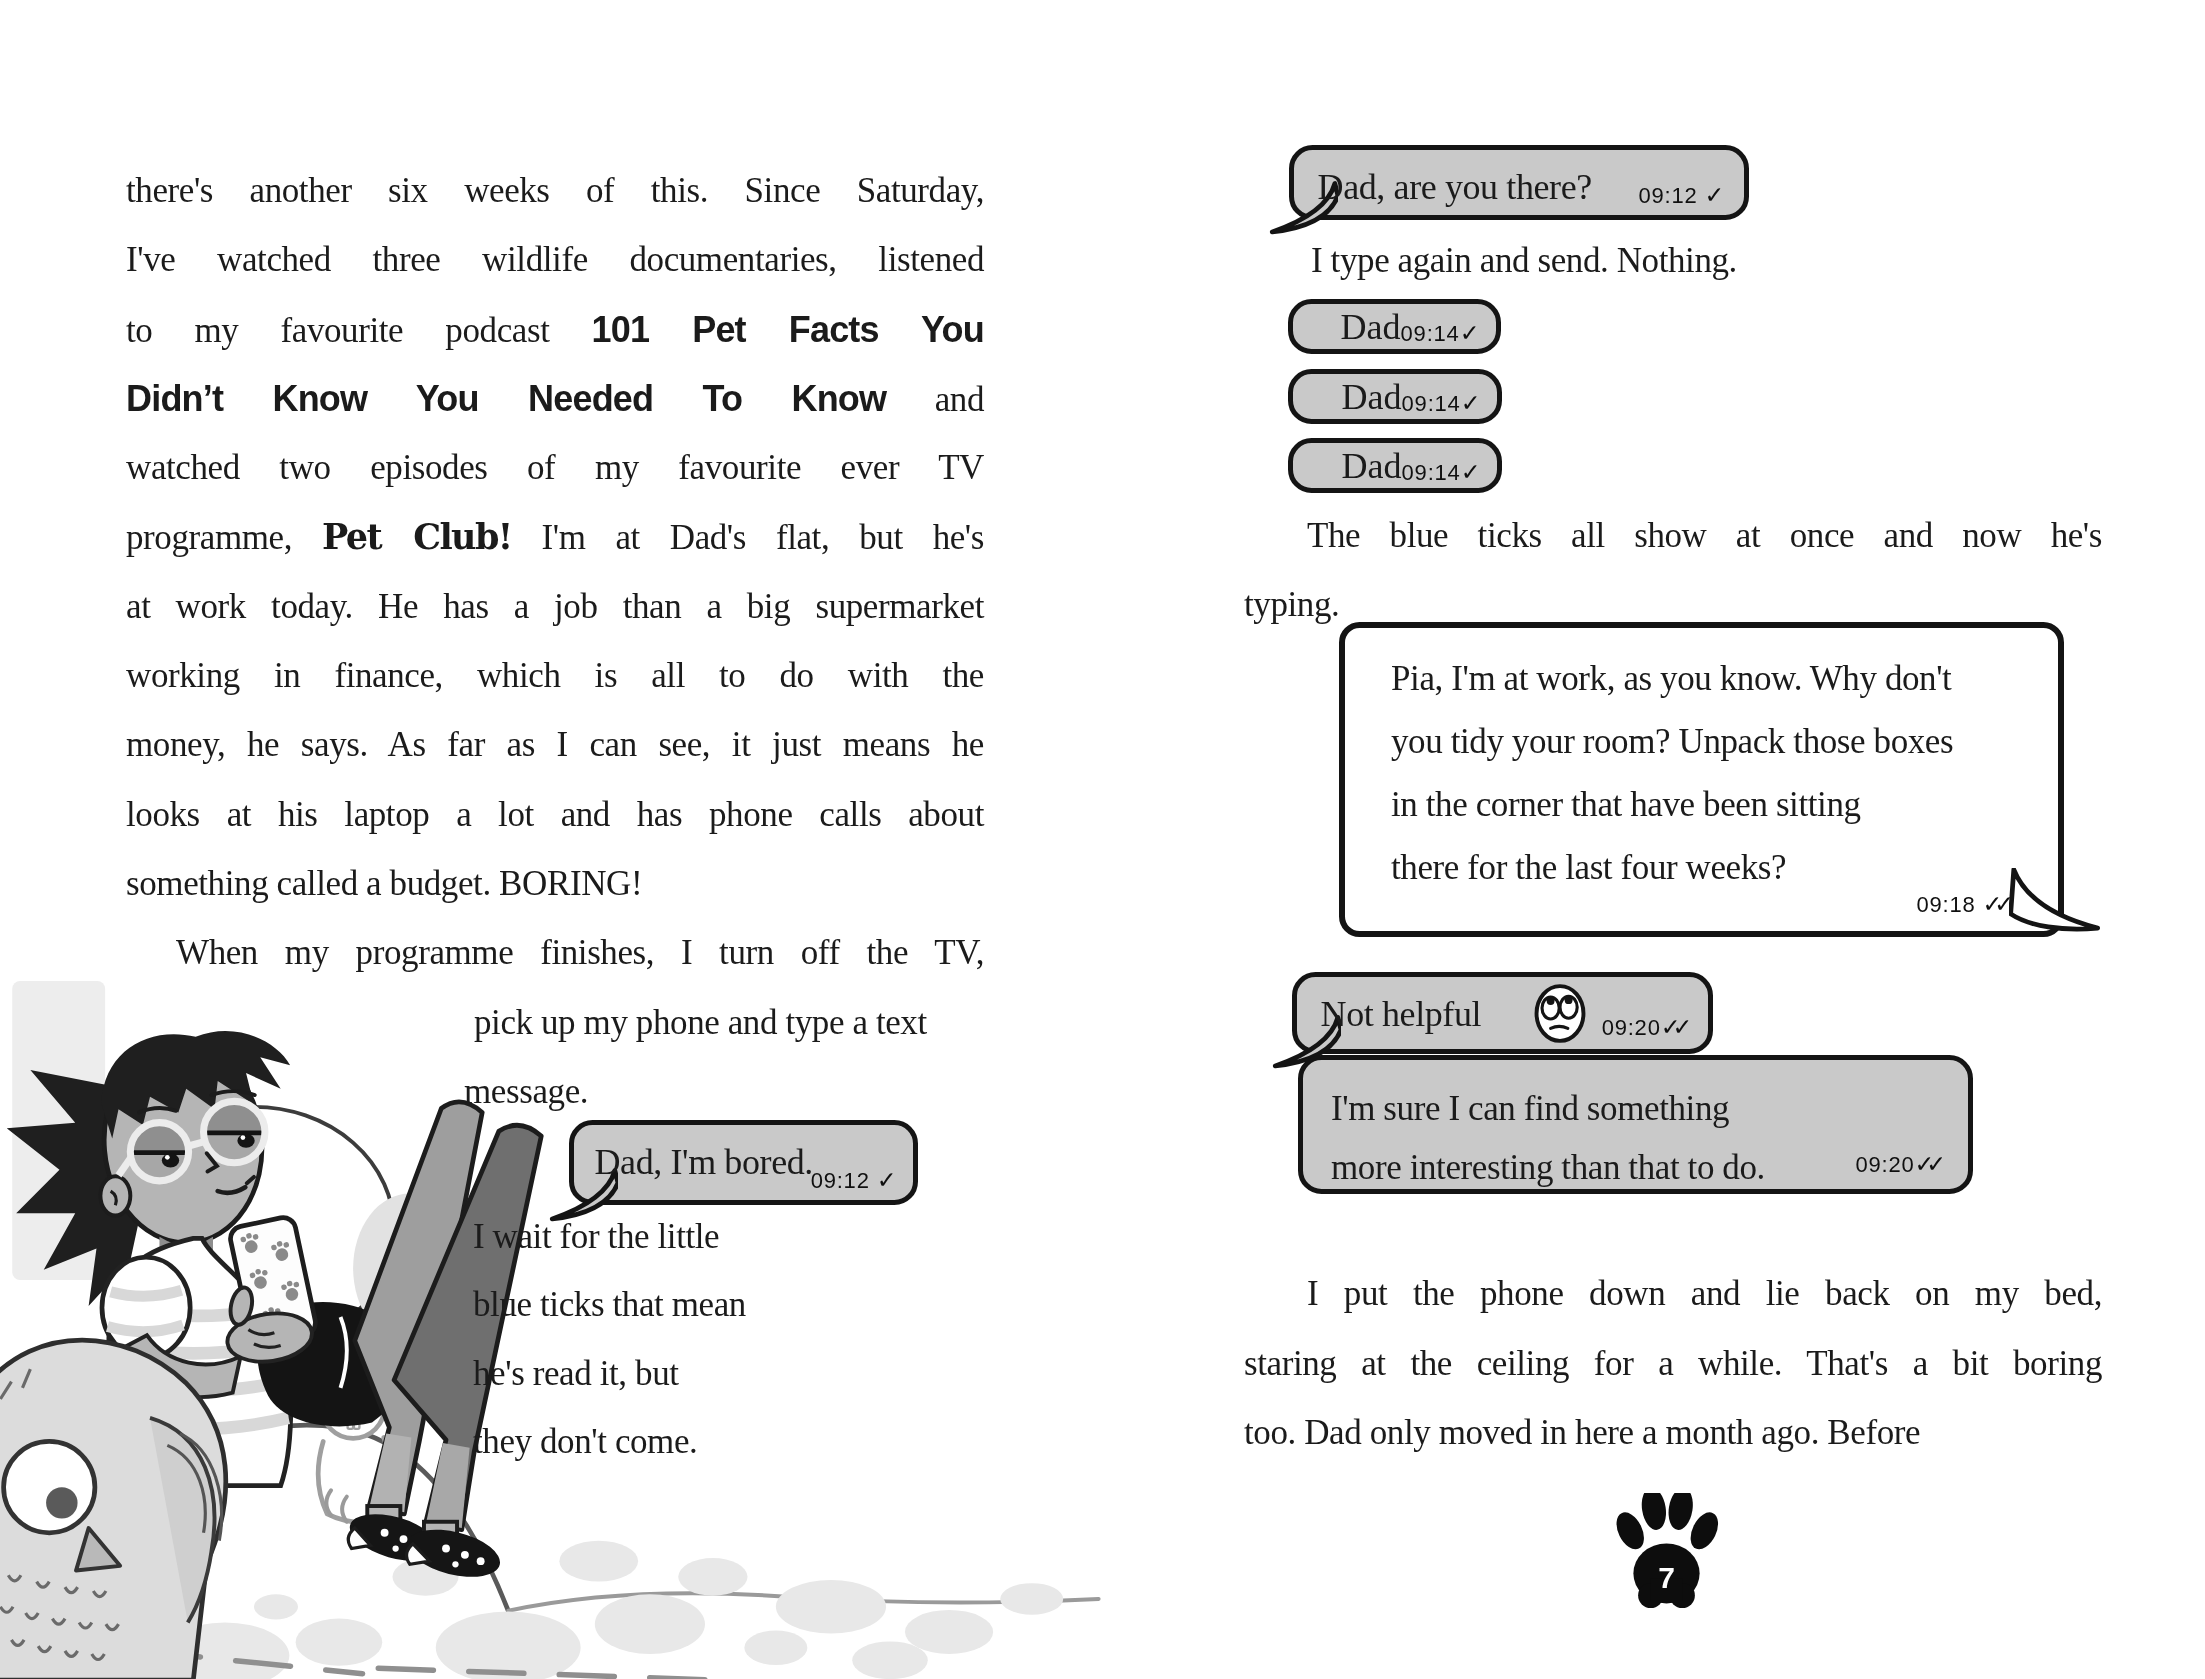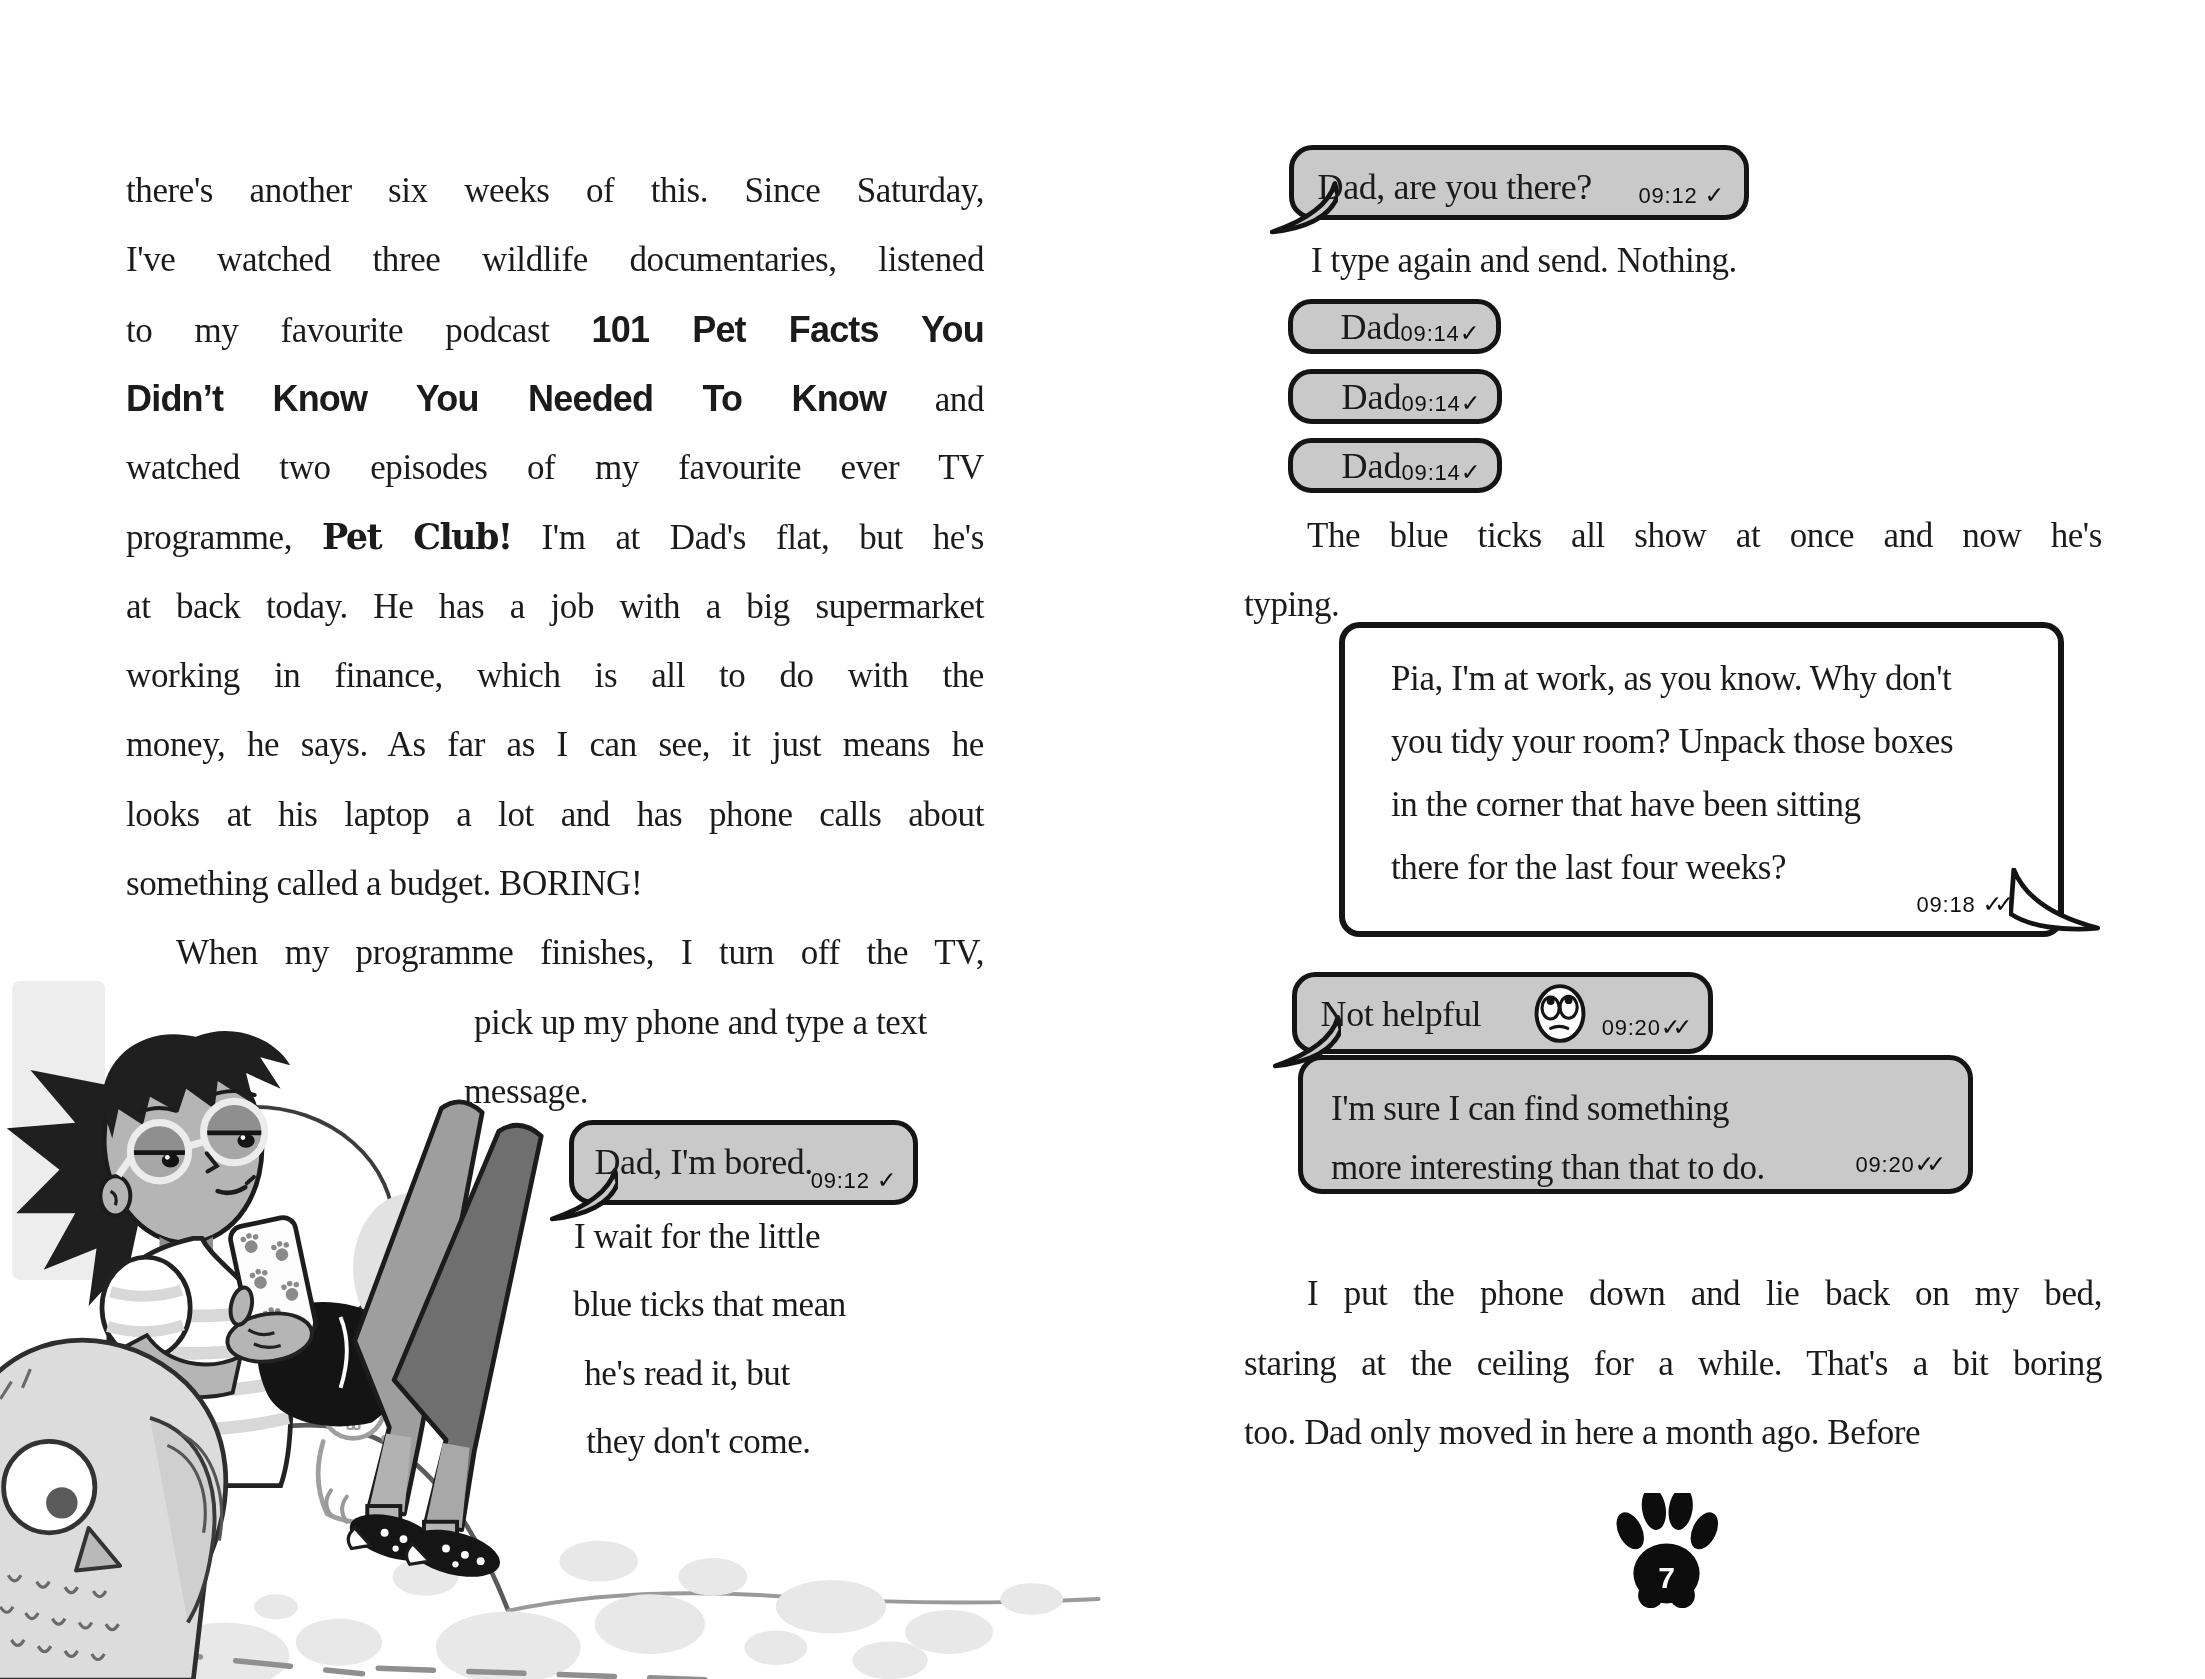--- a/index.html
+++ b/index.html
@@ -3,21 +3,21 @@
 <meta charset="utf-8">
 <style>
   html,body{margin:0;padding:0;background:#fff;}
   .page{position:relative;width:2205px;height:1680px;background:#ffffff;overflow:hidden;
         font-family:"Liberation Serif",serif;color:#1b1b1b;}
   
   .bl{position:absolute;font-size:35px;line-height:69px;letter-spacing:-0.4px;white-space:nowrap;}
   .just{width:858px;white-space:normal;text-align:justify;text-align-last:justify;height:69px;overflow:visible;}
   .ind{text-indent:50px;}
   .ind2{text-indent:63px;}
-  .rt{text-align:center;}
+  .rt{text-align:left;}
   .bsans{font-family:"Liberation Sans",sans-serif;font-weight:bold;font-size:36px;letter-spacing:-0.8px;}
   .petclub{font-family:"DejaVu Serif",serif;font-weight:900;font-size:35px;letter-spacing:-1.6px;}
   
   .bubble{position:absolute;background:#c9c9c9;border:5.5px solid #141414;border-radius:23.6px;box-sizing:border-box;}
   .bubble.white{background:#ffffff;border-radius:20.5px;}
   .btext{position:absolute;font-size:36px;letter-spacing:-0.4px;white-space:nowrap;}
   .btime{position:absolute;font-family:"Liberation Sans",sans-serif;font-size:22px;letter-spacing:0.8px;color:#101010;white-space:nowrap;}
   .ticks{font-family:"DejaVu Sans",sans-serif;font-size:23.6px;}
   .ticks.dbl{letter-spacing:-0.34em;padding-right:0.34em;}
   .tail{position:absolute;}
@@ -210,21 +210,21 @@
     </g>
   </svg>
 
   <div>
     <div class="bl just" style="left:126px;top:156px">there's another six weeks of this. Since Saturday,</div>
     <div class="bl just" style="left:126px;top:225px">I've watched three wildlife documentaries, listened</div>
     <div class="bl just" style="left:126px;top:295px"><span>to my favourite podcast </span><span class="bsans">101 Pet Facts You</span></div>
     <div class="bl just" style="left:126px;top:364px"><span class="bsans">Didn’t Know You Needed To Know</span><span> and</span></div>
     <div class="bl just" style="left:126px;top:433px">watched two episodes of my favourite ever TV</div>
     <div class="bl just" style="left:126px;top:502px"><span>programme, </span><span class="petclub">Pet Club!</span><span> I'm at Dad's flat, but he's</span></div>
-    <div class="bl just" style="left:126px;top:572px">at back today. He has a job with a big supermarket</div>
+    <div class="bl just" style="left:126px;top:572px">at work today. He has a job than a big supermarket</div>
     <div class="bl just" style="left:126px;top:641px">working in finance, which is all to do with the</div>
     <div class="bl just" style="left:126px;top:710px">money, he says. As far as I can see, it just means he</div>
     <div class="bl just" style="left:126px;top:780px">looks at his laptop a lot and has phone calls about</div>
     <div class="bl" style="left:126px;top:849px">something called a budget. BORING!</div>
     <div class="bl just ind" style="left:126px;top:918px">When my programme finishes, I turn off the TV,</div>
     <div class="bl" style="left:474px;top:988px">pick up my phone and type a text</div>
     <div class="bl" style="left:464px;top:1057px">message.</div>
 
     <div class="bubble" style="left:569px;top:1120px;width:349px;height:85px;">
       <svg class="tail" width="72" height="57" viewBox="0 0 92 72" style="left:-28px;bottom:-23.6px">

